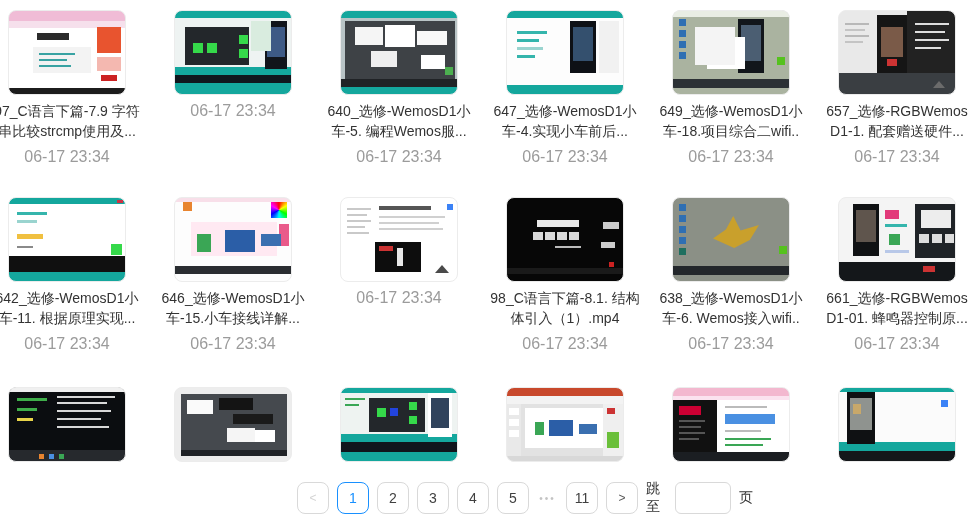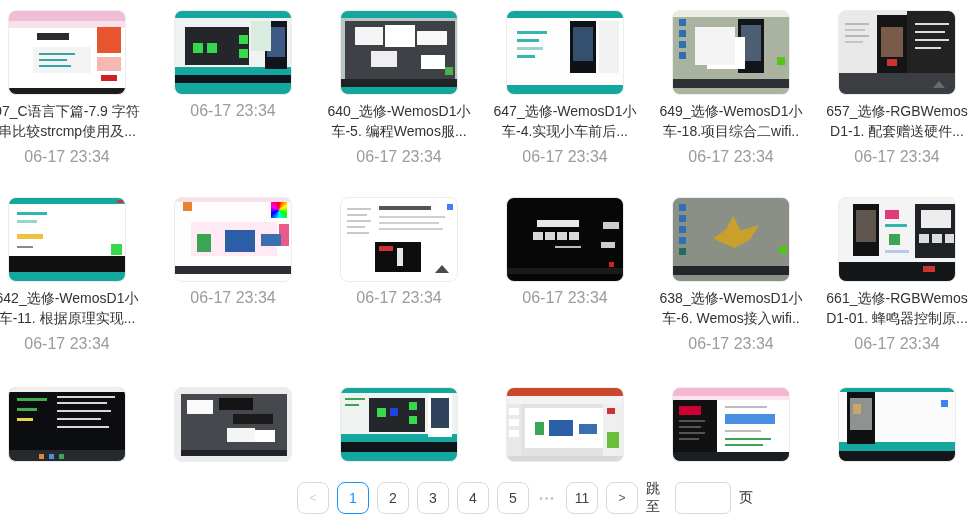--- a/index.html
+++ b/index.html
@@ -316,28 +316,30 @@
   </div>
 
   <div class="row row2">
     <div class="cell">
       <div class="thumb t-ide-light" data-thumb-bind="grid.items.6.thumb"></div>
       <div class="title">642_选修-WemosD1小车-11. 根据原理实现...</div>
       <div class="date">06-17 23:34</div>
     </div>
     <div class="cell">
       <div class="thumb t-wiring-diagram" data-thumb-bind="grid.items.7.thumb"></div>
+      <div class="title">646_选修-WemosD1小车-15.小车接线详解...</div>
       <div class="date">06-17 23:34</div>
     </div>
     <div class="cell">
       <div class="thumb t-doc-video-figure" data-thumb-bind="grid.items.8.thumb"></div>
       <div class="date">06-17 23:34</div>
     </div>
     <div class="cell">
       <div class="thumb t-dark-mindmap" data-thumb-bind="grid.items.9.thumb"></div>
+      <div class="title">98_C语言下篇-8.1. 结构体引入（1）.mp4</div>
       <div class="date">06-17 23:34</div>
     </div>
     <div class="cell">
       <div class="thumb t-desktop-origami" data-thumb-bind="grid.items.10.thumb"></div>
       <div class="title">638_选修-WemosD1小车-6. Wemos接入wifi..</div>
       <div class="date">06-17 23:34</div>
     </div>
     <div class="cell">
       <div class="thumb t-doc-phone-colorful" data-thumb-bind="grid.items.11.thumb"></div>
       <div class="title">661_选修-RGBWemosD1-01. 蜂鸣器控制原...</div>

